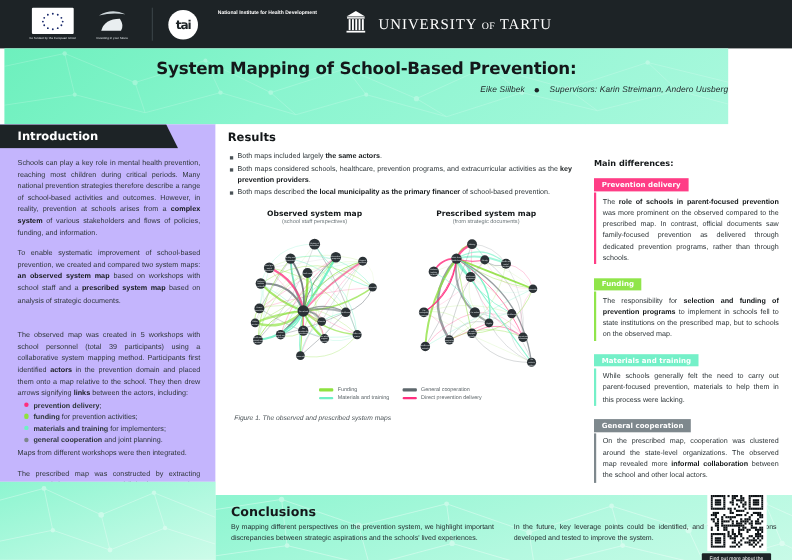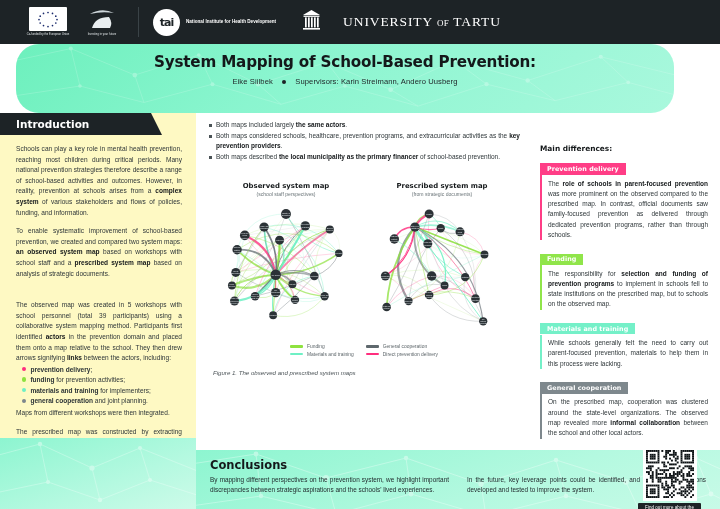--- a/index.html
+++ b/index.html
@@ -21,63 +21,62 @@
     width:38px; height:24px; background:#ffffff; position:relative; border-radius:1px;
   }
   .eu-stars { position:absolute; inset:0; }
   .eu-caption, .fund-caption {
     font-size:2.6px; color:#e9eef0; text-align:center; line-height:1.35;
     margin-top:2px; letter-spacing:.1px; width:44px;
   }
   .logo-block { display:flex; flex-direction:column; align-items:center; }
   .fund-mark { width:30px; height:24px; position:relative; }
   .divider-v { width:1px; height:30px; background:#3a4347; margin:0 14px; }
-  .tai-logo { display:flex; align-items:center; gap:6px; }
+  .tai-logo { display:flex; gap:18px; }
   .tai-circle {
     width:27px; height:27px; border-radius:50%; background:#ffffff;
     display:flex; align-items:center; justify-content:center;
     font-size:11px; font-weight:bold; color:#1d2326; letter-spacing:-1px;
     font-family:"DejaVu Sans", sans-serif;
   }
   .tai-text { font-size:4.6px; color:#ffffff; line-height:1.5; font-weight:bold; }
-  .ut-logo { display:flex; align-items:center; gap:22px; margin-left:26px; }
+  .ut-logo { display:flex; align-items:center; gap:11px; margin-left:26px; }
   .ut-mark { width:19px; height:26px; position:relative; }
   .ut-name {
     font-family:"Liberation Serif", serif; color:#ffffff;
     font-size:13.5px; letter-spacing:.9px;
   }
   .ut-name .small { font-size:9px; letter-spacing:.4px; }
 
   
   .titleband {
-    position:absolute; left:16px; top:44px; width:658px; height:69px;
+    position:absolute; left:4px; top:44px; width:658px; height:69px;
     background: linear-gradient(135deg,#6df0bd 0%, #8af5cf 40%, #a9f8dd 100%);
     overflow:hidden;
-    border-radius:23px;
   }
   .titleband .netbg { position:absolute; inset:0; opacity:.30; }
   .title-main {
     position:relative; text-align:center; padding-top:8px;
     font-family:"DejaVu Sans", sans-serif;
     font-weight:bold; font-size:15.2px; color:#14181a; line-height:1.33;
     letter-spacing:-.2px;
   }
   .title-authors {
-    position:relative; text-align:center; margin-top:4.5px;
-    font-size:7.6px; color:#1d2326; letter-spacing:.1px;
+    position:relative; text-align:right; margin-top:4.5px;
+    font-size:7.6px; color:#1d2326; letter-spacing:.1px;font-style:italic;
   }
   .title-authors .dot {
     display:inline-block; width:4px; height:4px; border-radius:50%;
     background:#1d2326; margin:0 7px; vertical-align:middle;
   }
 
   
   .col-left {
     position:absolute; left:0; top:113px; width:196px; height:325px;
-    background:#fef9c3;
+    background:#c4b5fd;
   }
   .col-mid {
     position:absolute; left:196px; top:113px; width:336px; height:325px;
     background:#ffffff;
   }
   .col-right {
     position:absolute; left:532px; top:113px; width:188px; height:325px;
     background:#ffffff;
   }
 
@@ -118,21 +117,21 @@
   .sim-list li {
     position:relative; padding-left:8px; margin-bottom:1.5px;
     font-size:6.5px; line-height:1.5; color:#2d3538; text-align:justify;
   }
   .sim-list li::before {
     content:""; position:absolute; left:1px; top:4.2px;
     width:2.6px; height:2.6px; background:#4a5256;
   }
   .sim-list li b { color:#14181a; }
 
-  .maps-row { display:flex; margin-top:20px; }
+  .maps-row { display:flex; margin-top:10px; }
   .map-col { width:50%; text-align:center; }
   .map-title {
     font-family:"DejaVu Sans", sans-serif; font-weight:bold;
     font-size:6.9px; color:#14181a;
   }
   .map-sub { font-size:5.1px; color:#6b7579; margin-top:1px; }
   .map-canvas { width:100%; height:142px; position:relative; margin-top:2px; }
 
   .legend {
     display:flex; justify-content:center; gap:12px; margin-top:3px;
@@ -331,20 +330,23 @@
             <span class="mdot" style="background:#7d878c"></span>
             <span><b>general cooperation</b> and joint planning.</span>
           </li>
         </ul>
       <p class="body-text" style="margin-top:0">Maps from different workshops were then integrated.</p>
       <p class="body-text">The prescribed map was constructed by extracting actors and the same 4 types of links from prevention-related documents incl. policy guidelines, development plans and legal documents. The two maps were then compared to each-other.</p>
     </div>
   </div>
 
   <div class="col-mid">
+    <div style="padding:6px 0 0 11px">
+      <div style="font-family:'DejaVu Sans',sans-serif;font-weight:bold;font-size:10.5px;color:#14181a">Results</div>
+    </div>
 
     <div class="results-inner">
       <ul class="sim-list" id="sim-list">
           <li>Both maps included largely <b>the same actors</b>.</li>
           <li>Both maps considered schools, healthcare, prevention programs, and extracurricular activities as the <b>key prevention providers</b>.</li>
           <li>Both maps described <b>the local municipality as the primary financer</b> of school-based prevention.</li>
         </ul>
 
       <div class="maps-row">
         <div class="map-col">

